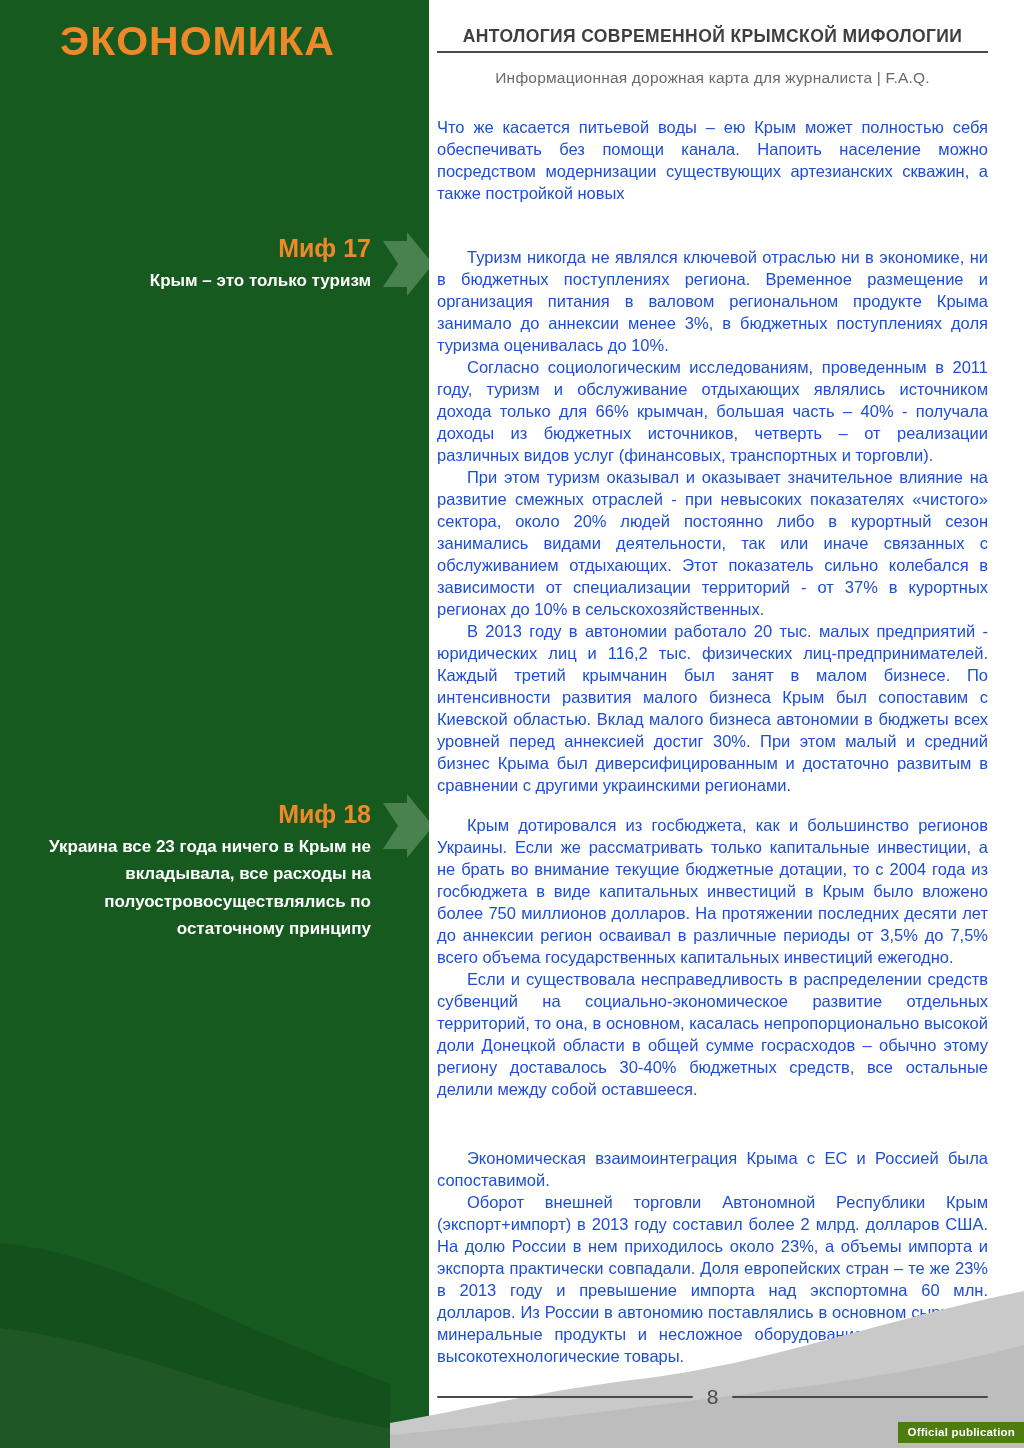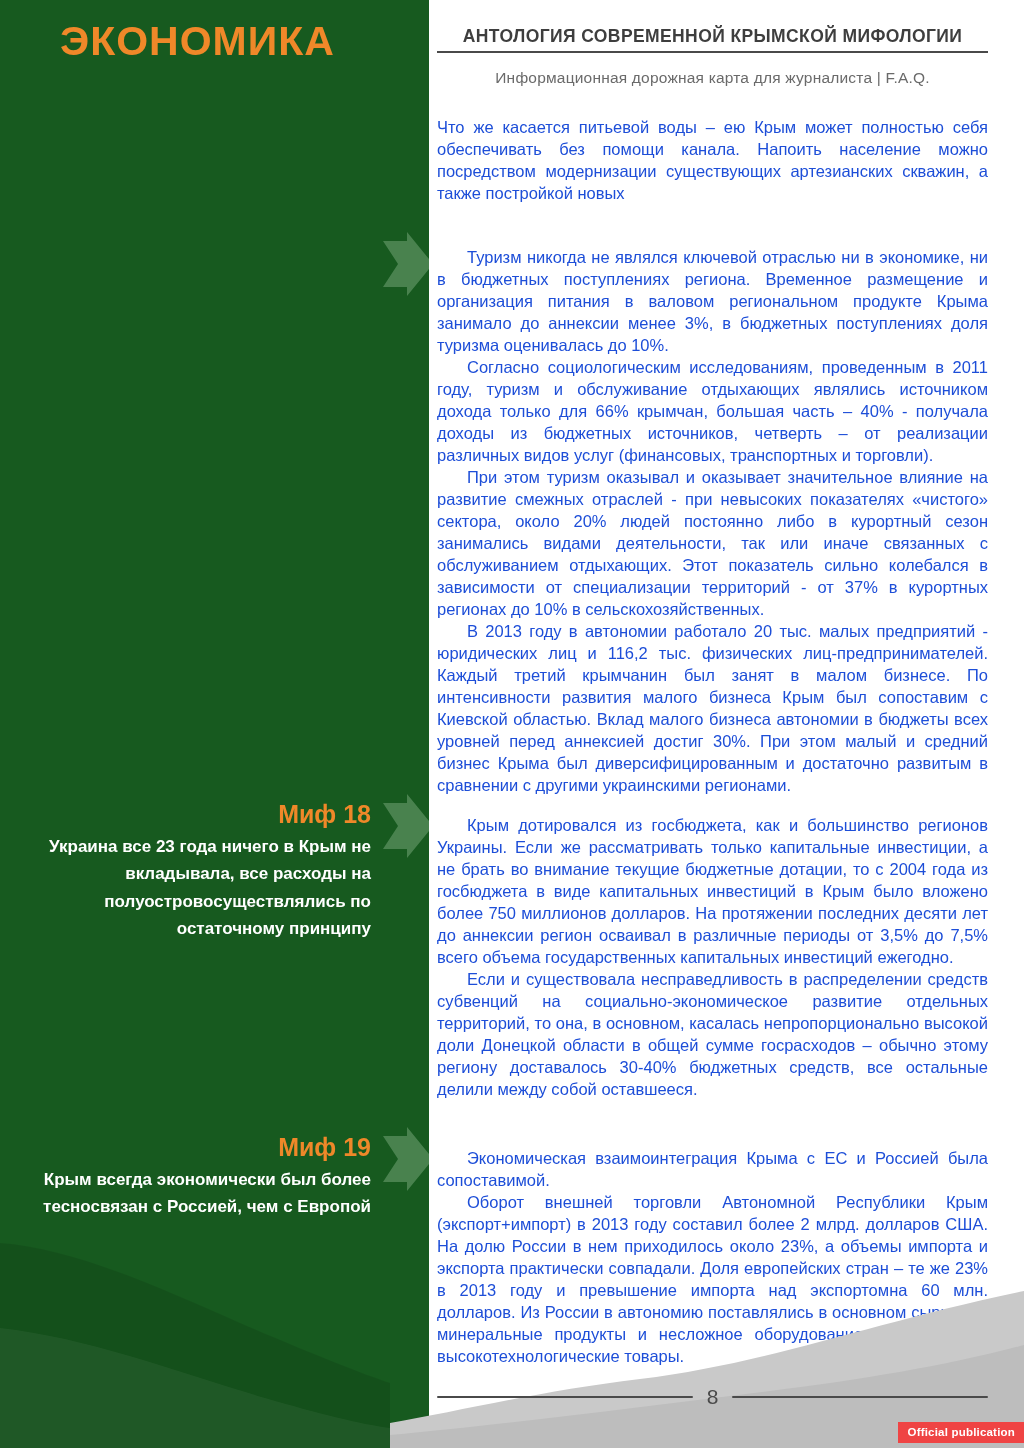--- a/index.html
+++ b/index.html
@@ -58,49 +58,46 @@
   .gray-landscape{position:absolute;left:390px;bottom:0;width:634px;height:165px;}
   
   .footer{
     position:absolute;left:437px;top:1386px;width:551px;
     display:flex;align-items:center;gap:14px;z-index:5;
   }
   .footer-line{flex:1;height:2px;background:#4a4a4a;border-radius:2px;}
   .page-number{font-size:21px;color:#4a4a4a;line-height:1;}
   .badge{
     position:absolute;right:0;top:1422px;z-index:6;
-    background:#ef4444;color:#ffffff;font-size:11.5px;font-weight:bold;
+    background:#4d7c0f;color:#ffffff;font-size:11.5px;font-weight:bold;
     padding:4px 9px 5px 9px;letter-spacing:.2px;
   }
 </style>
 </head>
 <body>
 
 <aside class="sidebar">
   <h1 class="section-title">ЭКОНОМИКА</h1>
 
   <div class="myth" style="top:234px">
+    <div class="myth-inner">
+      <p class="myth-label">Миф 17</p>
+      <p class="myth-claim">Крым – это только туризм</p>
+    </div>
     <span class="myth-arrow" style="top:-2px"></span>
   </div>
 
   <div class="myth" style="top:800px">
     <div class="myth-inner">
       <p class="myth-label">Миф 18</p>
       <p class="myth-claim">Украина все 23 года ничего в Крым не вкладывала, все расходы на полуостровосуществлялись по остаточному принципу</p>
     </div>
     <span class="myth-arrow"></span>
   </div>
 
-  <div class="myth" style="top:1133px">
-    <div class="myth-inner">
-      <p class="myth-label">Миф 19</p>
-      <p class="myth-claim">Крым всегда экономически был более тесносвязан с Россией, чем с Европой</p>
-    </div>
-    <span class="myth-arrow"></span>
-  </div>
 
   <svg class="sidebar-landscape" viewBox="0 0 390 260" preserveAspectRatio="none">
     <path d="M0,55 C70,60 150,95 240,135 C310,165 360,185 390,195 L390,260 L0,260 Z" fill="rgba(0,0,0,0.10)"></path>
     <path d="M0,140 C90,150 180,185 265,210 C320,226 360,236 390,240 L390,260 L0,260 Z" fill="rgba(255,255,255,0.05)"></path>
   </svg>
 </aside>
 
 <header class="header">
   <h2 class="header-title">АНТОЛОГИЯ СОВРЕМЕННОЙ КРЫМСКОЙ МИФОЛОГИИ</h2>
   <div class="header-rule"></div>

